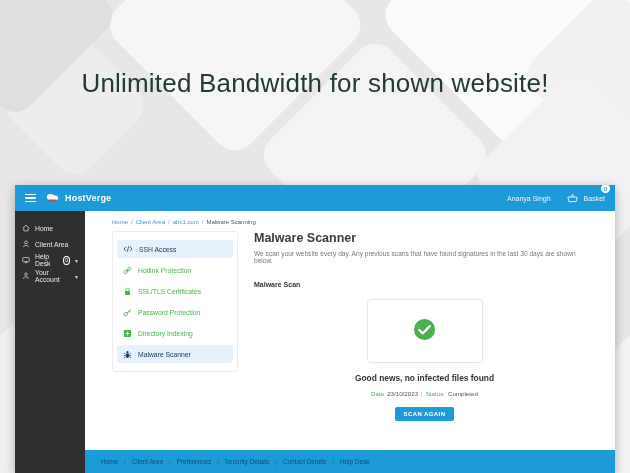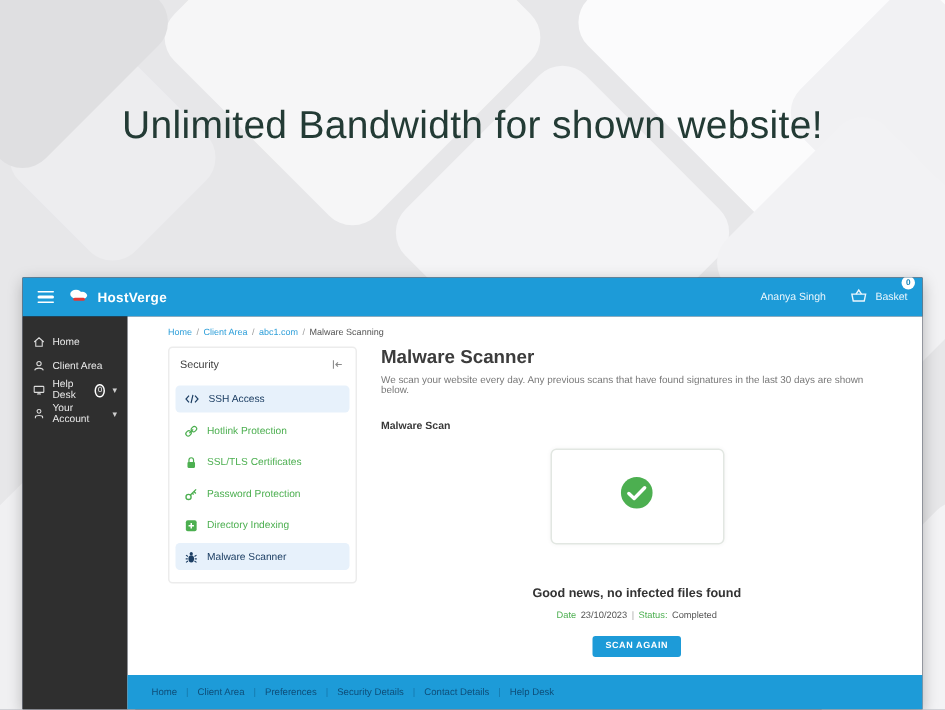--- a/index.html
+++ b/index.html
@@ -16,21 +16,21 @@
   .d5 { left:290px; top:70px;  width:170px; height:170px; background:#f4f4f6; }
   .d6 { left:500px; top:100px; width:150px; height:150px; background:#f2f2f4; }
   .d7 { left:-60px; top:-60px; width:150px; height:150px; background:#dfdfe1; }
   .d8 { left:-50px; top:340px; width:160px; height:160px; background:#f0f0f2; }
   .d9 { left:555px; top:360px; width:170px; height:170px; background:#f3f3f5; }
 
   .hero { position:absolute; top:66px; left:0; right:0; text-align:center;
           font-size:26px; line-height:34px; font-weight:500; color:#233b35; letter-spacing:.2px; }
 
   
-  .app { position:absolute; left:15px; top:185px; width:600px; height:288px; background:#0f172a;
+  .app { position:absolute; left:15px; top:185px; width:600px; height:288px; background:#7dd3fc;
          box-shadow:0 3px 10px rgba(0,0,0,.28); display:flex; flex-direction:column; overflow:hidden; }
 
   
   .topbar { height:26px; background:#1d9bd8; display:flex; align-items:center; padding:0 10px; flex:0 0 auto; }
   .burger { width:11px; display:flex; flex-direction:column; gap:2px; cursor:pointer; }
   .burger span { display:block; height:1.5px; background:#fff; border-radius:1px; }
   .logo { margin-left:9px; display:flex; align-items:center; }
   .brand { color:#fff; font-size:9px; font-weight:700; margin-left:5px; letter-spacing:.2px; }
   .tb-spacer { flex:1; }
   .tb-user { color:#eaf6fd; font-size:7px; }
@@ -71,21 +71,21 @@
   .sec-item.active { background:#e7f1fb; color:#1c3e63; }
 
   
   .main { flex:1; padding-left:16px; min-width:0; }
   .main-title { font-size:12.5px; font-weight:600; color:#3c3c3c; margin-bottom:5px; }
   .main-desc { font-size:6.6px; color:#787878; margin-bottom:17px; }
   .section-label { font-size:7px; font-weight:700; color:#383838; margin-bottom:11px; }
   .result-card { width:116px; height:64px; margin:0 auto; border:1px solid #e2e7e2; border-radius:4px;
                  background:#fff; display:flex; align-items:center; justify-content:center;
                  box-shadow:0 0 3px rgba(0,0,0,.04); }
-  .result-msg { text-align:center; font-size:8.4px; font-weight:600; color:#333; margin-top:27px; }
+  .result-msg { text-align:center; font-size:8.4px; font-weight:600; color:#333; margin-top:10px; }
   .meta-row { display:flex; justify-content:center; align-items:center; gap:3px; font-size:6.2px; margin-top:7px; }
   .meta-green { color:#4caf50; }
   .meta-val { color:#555; }
   .meta-sep { color:#aaa; }
   .scan-btn { display:block; margin:10px auto 0; background:#1d9bd8; color:#fff; border:none;
               font-family:"Liberation Sans", sans-serif; font-size:6px; font-weight:700; letter-spacing:.4px;
               padding:4px 9px; border-radius:2px; cursor:pointer; }
 
   
   .footer { height:23px; background:#1d9bd8; display:flex; align-items:center; gap:6px;
@@ -193,28 +193,20 @@
           <span class="bc-link">Client Area</span>
           <span class="bc-sep">/</span>
           <span class="bc-link">abc1.com</span>
           <span class="bc-sep">/</span>
           <span class="bc-current">Malware Scanning</span>
         </div>
 
         <div class="content-row">
 
           <div class="sec-panel">
-            <div class="sec-head">
-              <span class="sec-title">Security</span>
-              <span class="collapse">
-                <svg width="8" height="8" viewBox="0 0 10 10">
-                    <path d="M1.6 1.5 V8.5 M8.6 5 H3.6 M5.4 3.2 L3.6 5 L5.4 6.8" fill="none" stroke="currentColor" stroke-width="0.9"></path>
-                  </svg>
-              </span>
-            </div>
             <div class="sec-item active">
               <span class="icn">
                 <svg width="10" height="8" viewBox="0 0 12 10">
                     <path d="M3.5 2.2 L1 5 L3.5 7.8 M8.5 2.2 L11 5 L8.5 7.8 M6.8 1.6 L5.2 8.4" fill="none" stroke="currentColor" stroke-width="1"></path>
                   </svg>
               </span>
               <span>SSH Access</span>
             </div>
             <div class="sec-item">
               <span class="icn">

